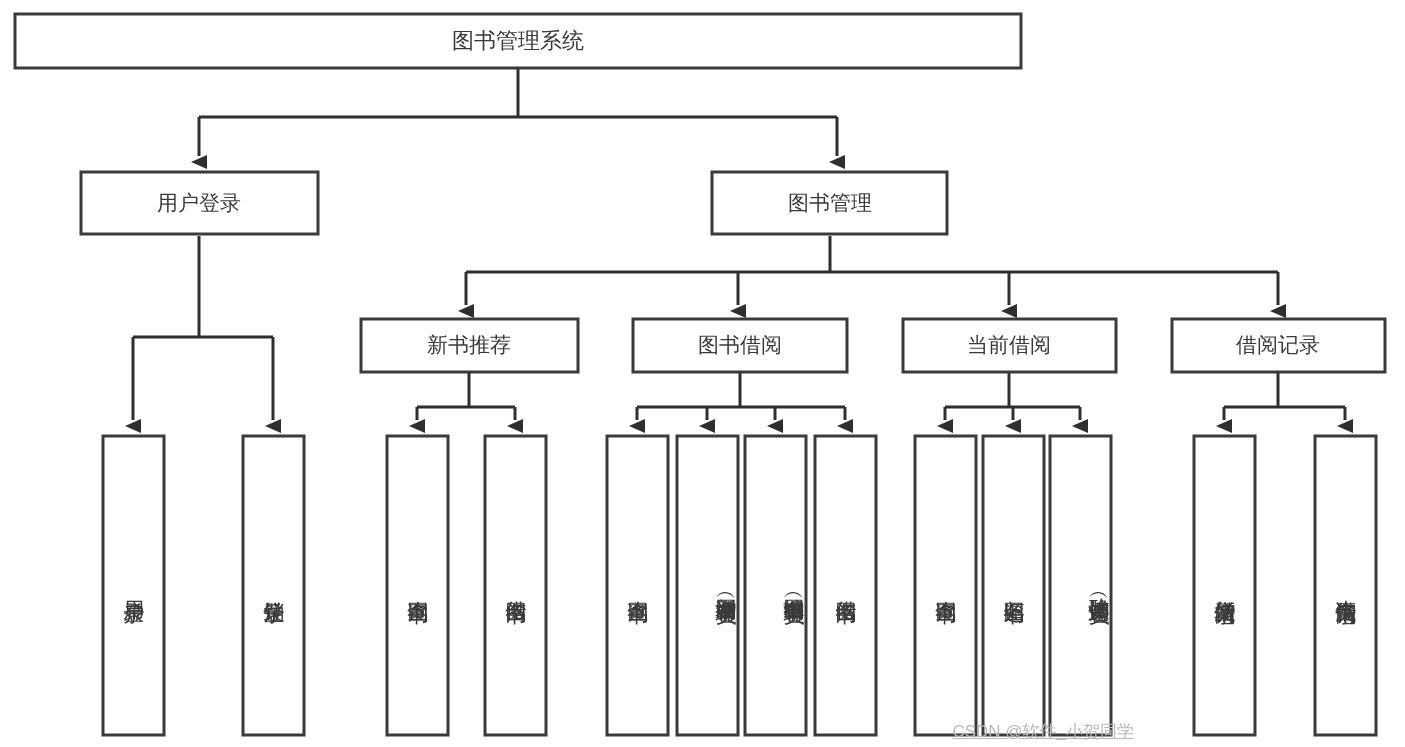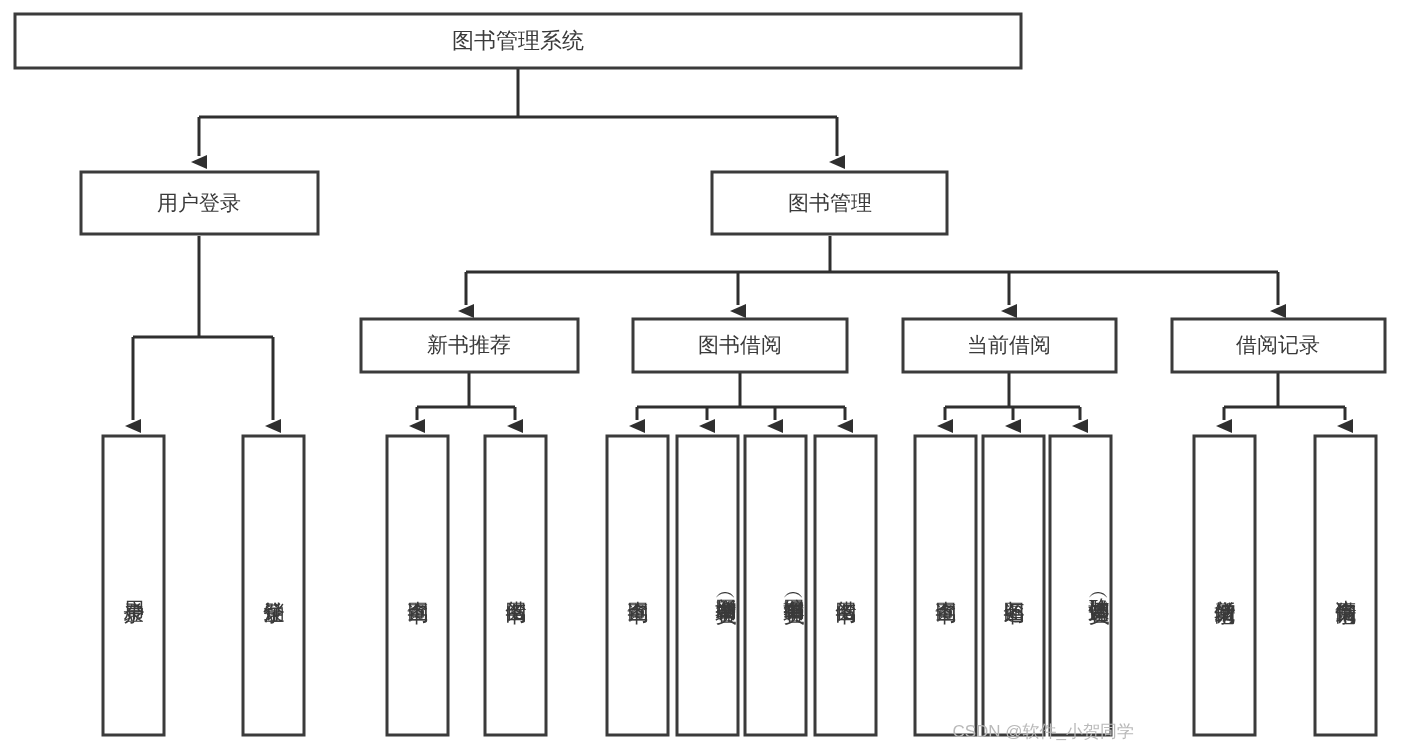--- a/index.html
+++ b/index.html
@@ -12,21 +12,21 @@
   .arrowhead{fill:#2f2f2f;stroke:none;}
   .node-label{fill:#3a3a3a;font-size:21px;font-family:"Liberation Sans","DejaVu Sans",sans-serif;
               text-anchor:middle;dominant-baseline:middle;}
   .title-label{font-size:22px;}
   .vlabel{position:absolute;display:flex;align-items:center;justify-content:center;
           writing-mode:vertical-rl;text-orientation:upright;
           font-size:21px;color:#3a3a3a;line-height:1.18;letter-spacing:1px;
           font-family:"Liberation Sans","DejaVu Sans",sans-serif;
           text-align:center;pointer-events:none;white-space:pre-line;}
   .watermark{position:absolute;right:8px;bottom:4px;font-size:17px;color:#b9b9b9;
-             font-family:"Liberation Sans","DejaVu Sans",sans-serif;white-space:nowrap;}
+             font-family:"Liberation Sans","DejaVu Sans",sans-serif;white-space:nowrap;text-decoration:underline;}
 </style>
 </head>
 <body>
 
 <div id="stage">
 
   <svg viewBox="0 0 1405 747">
     <defs>
       <marker id="ar" markerWidth="14" markerHeight="16" refX="1" refY="8" orient="auto" markerUnits="userSpaceOnUse">
         <path class="arrowhead" d="M0,0 L14,0 L7,16 Z"></path>

